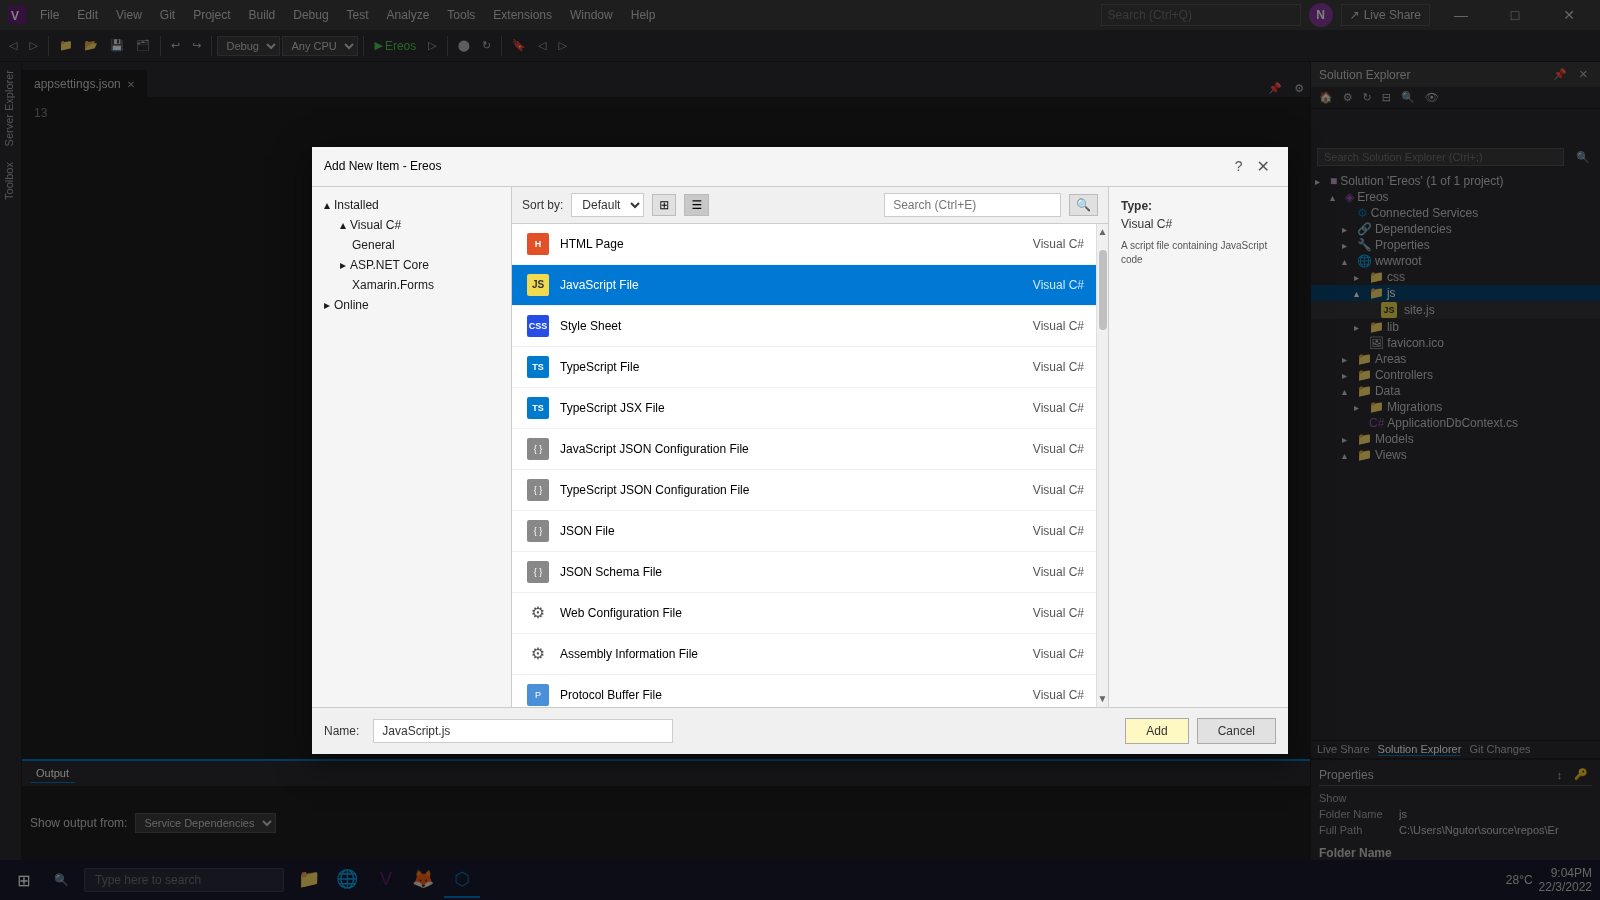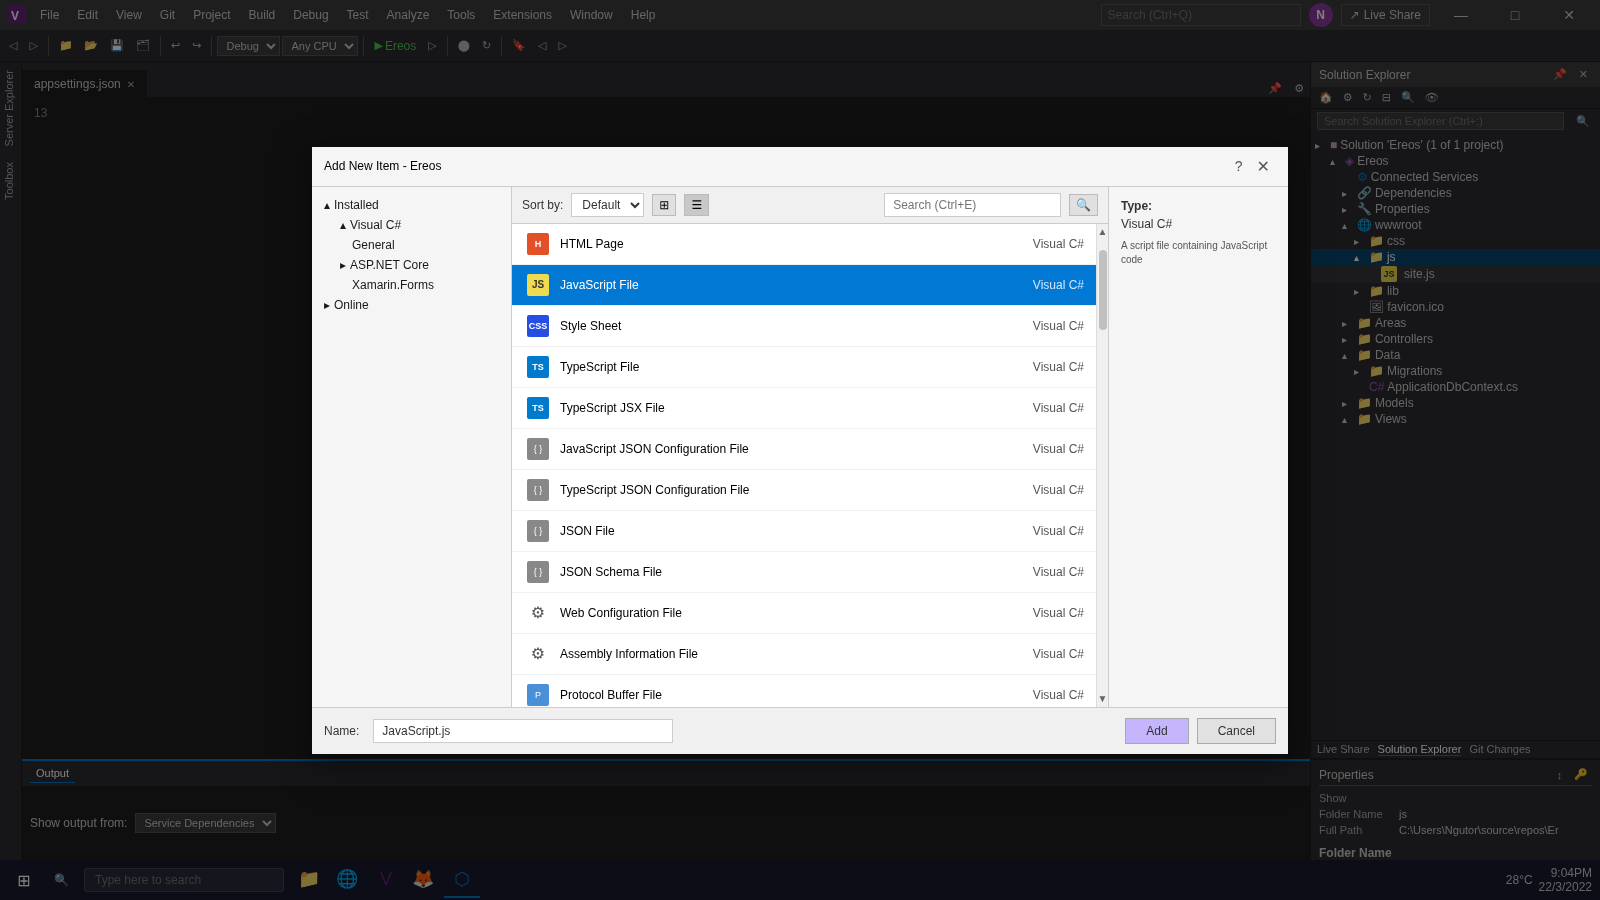--- a/index.html
+++ b/index.html
@@ -33,21 +33,21 @@
     .editor-tab { padding: 6px 12px; background: #1e1e1e; color: #ccc; border-top: 1px solid #1e1e1e; cursor: pointer; display: flex; align-items: center; gap: 6px; font-size: 12px; }
     .editor-tab .close-x { color: #aaa; font-size: 10px; }
     .editor-content { flex: 1; padding: 8px 12px; color: #9cdcfe; font-family: 'Consolas', monospace; font-size: 13px; overflow: hidden; }
     .editor-info-bar { background: #2d2d30; padding: 2px 8px; color: #aaa; font-size: 11px; overflow: hidden; white-space: nowrap; text-overflow: ellipsis; }
 
     
     .right-panel { width: 290px; background: #2d2d30; display: flex; flex-direction: column; border-left: 1px solid #1e1e1e; }
     .panel-title-bar { background: #3c3c3c; padding: 4px 8px; color: #ccc; font-size: 12px; display: flex; align-items: center; justify-content: space-between; }
     .panel-toolbar { background: #2d2d30; padding: 2px 4px; display: flex; gap: 2px; border-bottom: 1px solid #1e1e1e; }
     .panel-tb-btn { padding: 2px 4px; color: #bbb; cursor: pointer; background: transparent; border: none; font-size: 11px; }
-    .search-panel { padding: 3px 6px; display: flex; gap: 8px; }
+    .search-panel { padding: 3px 6px; display: flex; gap: 8px; margin-top: 36px; }
     .search-panel-input { flex: 1; background: #3c3c3c; border: 1px solid #555; color: #ccc; padding: 2px 6px; font-size: 11px; }
 
     
     .tree-view { flex: 1; overflow: auto; padding: 4px 0; }
     .tree-item { padding: 1px 4px; color: #ccc; cursor: pointer; display: flex; align-items: center; gap: 3px; white-space: nowrap; font-size: 12px; }
     .tree-item.selected { background: #094771; color: #fff; }
     .tree-indent { display: inline-block; }
     .tree-arrow { font-size: 10px; width: 12px; display: inline-block; }
 
     
@@ -105,21 +105,21 @@
     .dlg-item-icon { width: 28px; height: 28px; margin-right: 8px; display: flex; align-items: center; justify-content: center; font-size: 14px; flex-shrink: 0; }
     .dlg-item-name { flex: 1; font-size: 12px; }
     .dlg-item-type { font-size: 12px; color: #555; width: 80px; text-align: right; }
     .dialog-right { width: 180px; background: #f5f5f5; border-left: 1px solid #ccc; padding: 12px; }
     .dlg-right-title { font-size: 12px; color: #333; font-weight: bold; margin-bottom: 4px; }
     .dlg-right-desc { font-size: 10px; color: #555; line-height: 1.4; }
     .dialog-footer { background: #f0f0f0; padding: 10px 12px; display: flex; align-items: center; justify-content: space-between; border-top: 1px solid #ccc; }
     .dlg-name-label { font-size: 12px; color: #333; }
     .dlg-name-input { background: #fff; border: 1px solid #ccc; padding: 4px 8px; font-size: 12px; width: 300px; color: #333; }
     .dlg-buttons { display: flex; gap: 8px; }
-    .dlg-btn-add { background: #c4b5fd; border: 1px solid #aaa; padding: 5px 20px; font-size: 12px; cursor: pointer; color: #333; }
+    .dlg-btn-add { background: #fef9c3; border: 1px solid #aaa; padding: 5px 20px; font-size: 12px; cursor: pointer; color: #333; }
     .dlg-btn-cancel { background: #e1e1e1; border: 1px solid #aaa; padding: 5px 20px; font-size: 12px; cursor: pointer; color: #333; }
     .dlg-help { color: #555; font-size: 14px; cursor: pointer; }
 
     
     .vs-green { color: #4ec94e; }
 
     .no-select { user-select: none; }
 
     
     .list-scroll { width: 12px; background: #f0f0f0; display: flex; flex-direction: column; align-items: center; border-left: 1px solid #ddd; }

